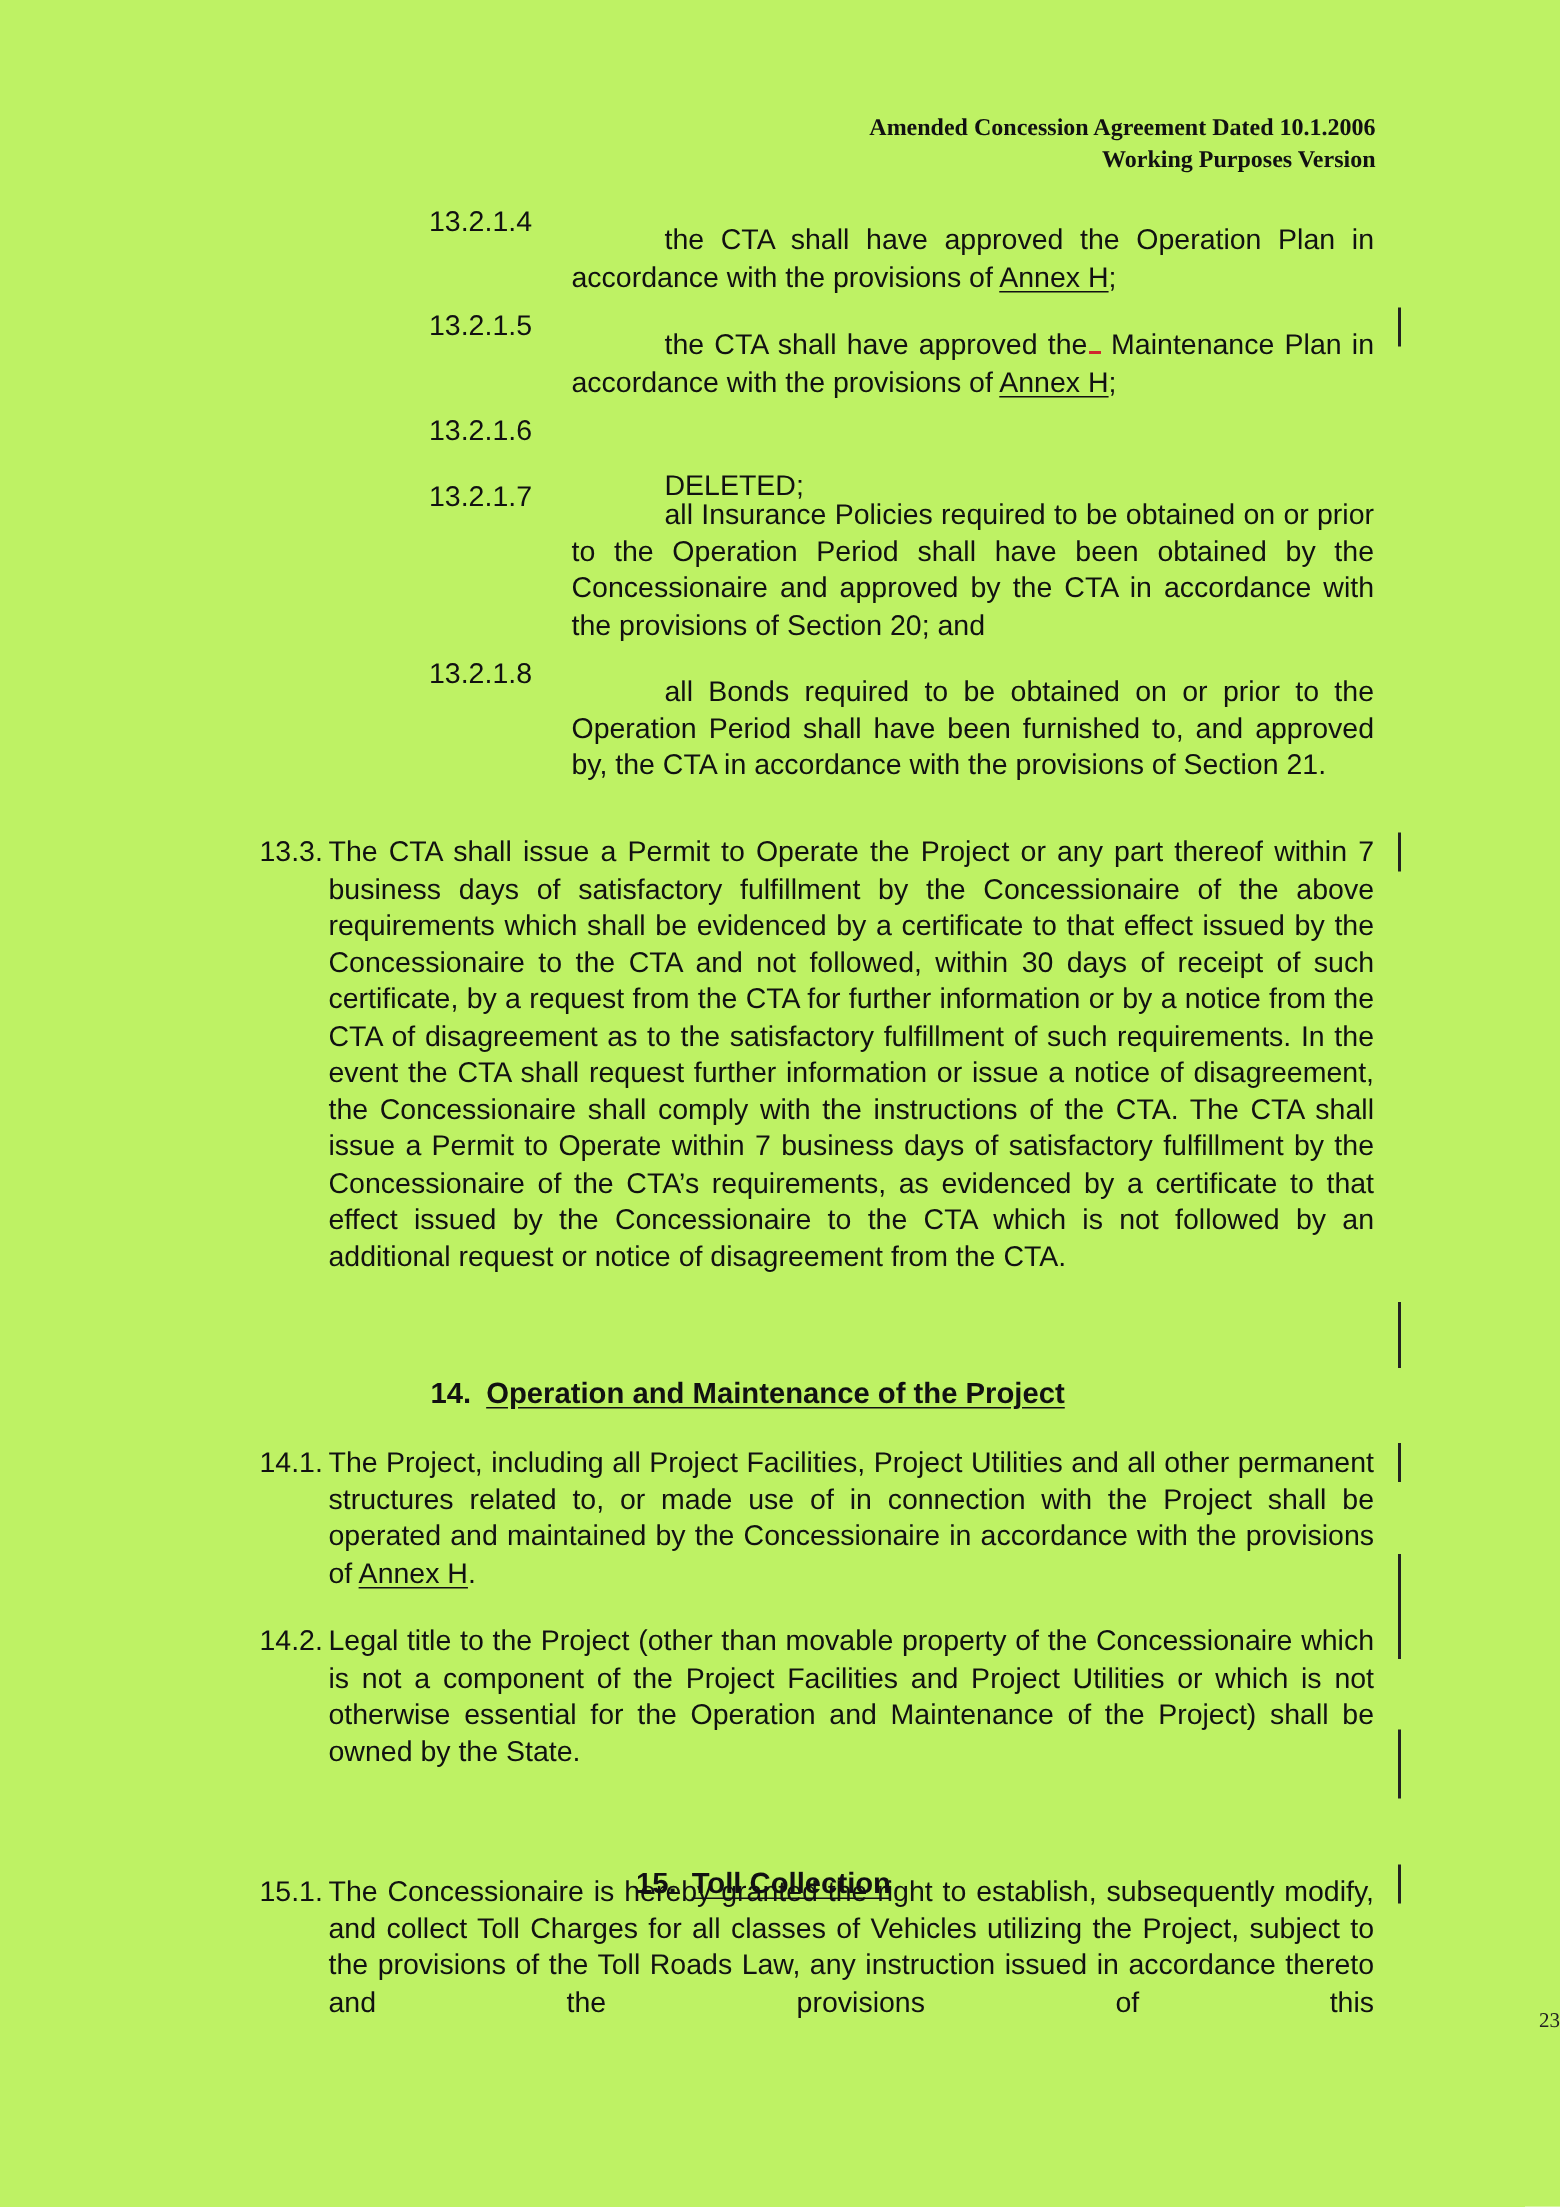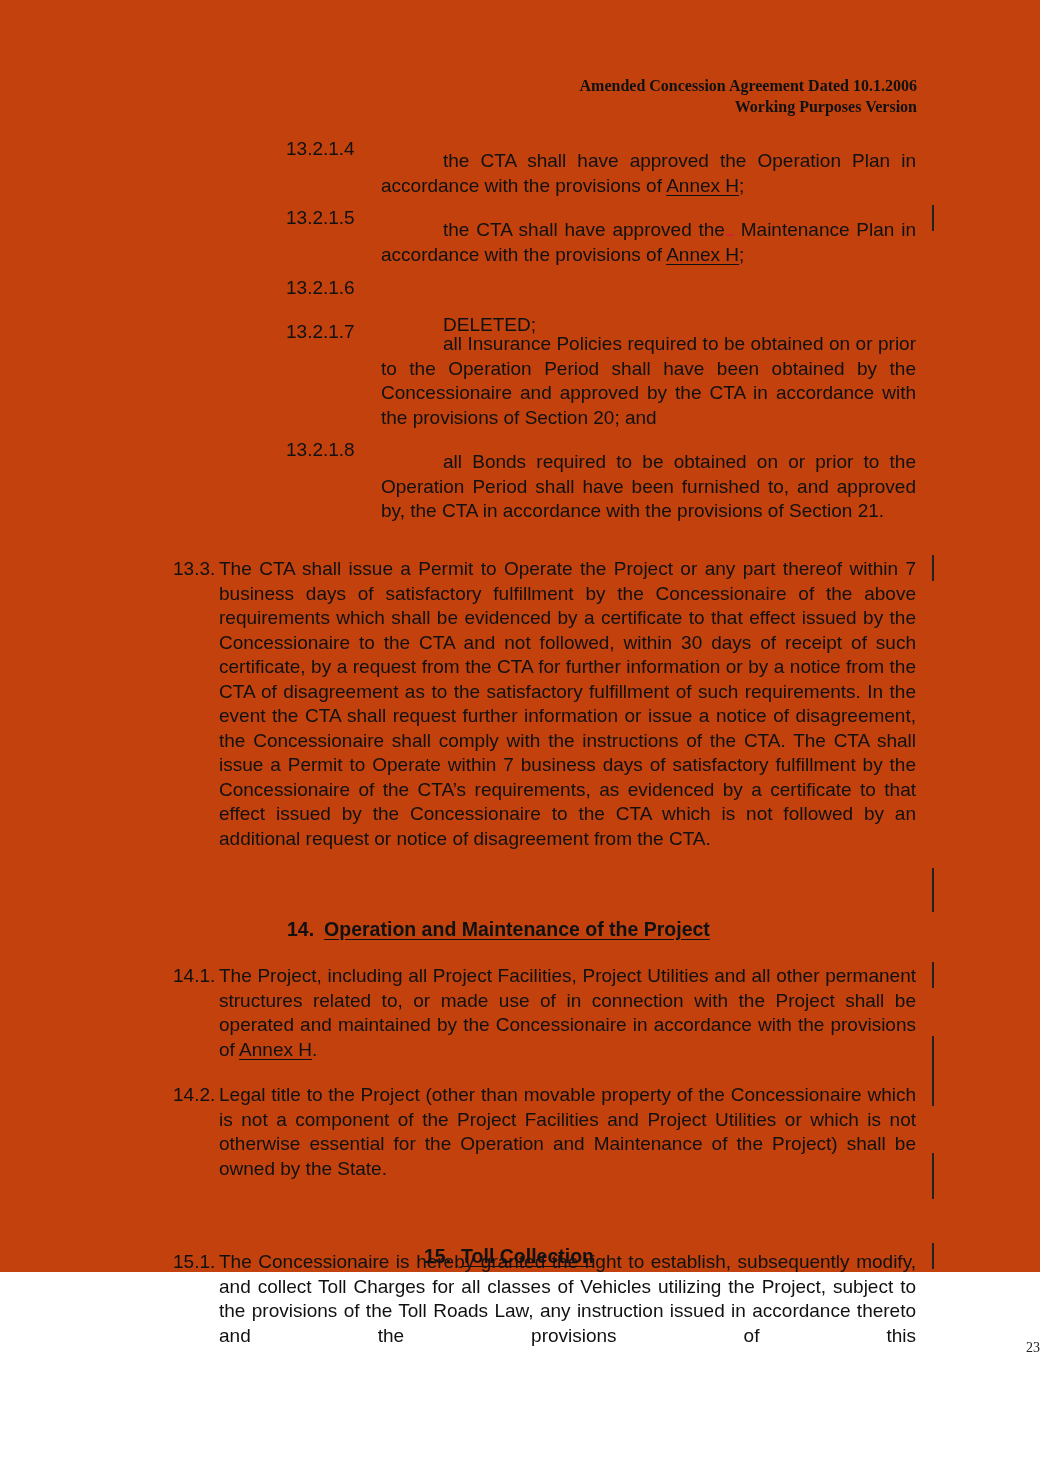--- a/index.html
+++ b/index.html
@@ -1,17 +1,17 @@
 <!DOCTYPE html>
 <html><head>
 <meta charset="utf-8">
 <style>
   html, body { margin: 0; padding: 0; background: #ffffff; }
   body { width: 1040px; height: 1471px; position: relative; overflow: hidden; color: #111; }
-  .page { position: absolute; left: 0; top: 0; width: 1040px; height: 1272px; background: #c2410c; }
+  .page { position: absolute; left: 0; top: 0; width: 1040px; height: 1471px; background: #bef264; }
   .hdr { position: absolute; right: 123px; top: 75px; text-align: right;
          font-family: "Liberation Serif", serif; font-weight: bold; font-size: 16px; line-height: 21px; color: #111; }
   .sans { font-family: "Liberation Sans", sans-serif; font-size: 19px; line-height: 24.5px; color: #111; }
   .sub { position: absolute; left: 286px; width: 630px; }
   .sub .num { position: absolute; left: 0; top: 0; }
   .sub .body { position: absolute; left: 95px; width: 535px; text-align: justify; text-align-last: left; }
   .sub .first { text-indent: 62px; margin-top: 12px; }
   .para { position: absolute; left: 173px; width: 743px; }
   .para .num { position: absolute; left: 0; top: 0; }
   .para .body { position: absolute; left: 46px; width: 697px; text-align: justify; text-align-last: left; }

